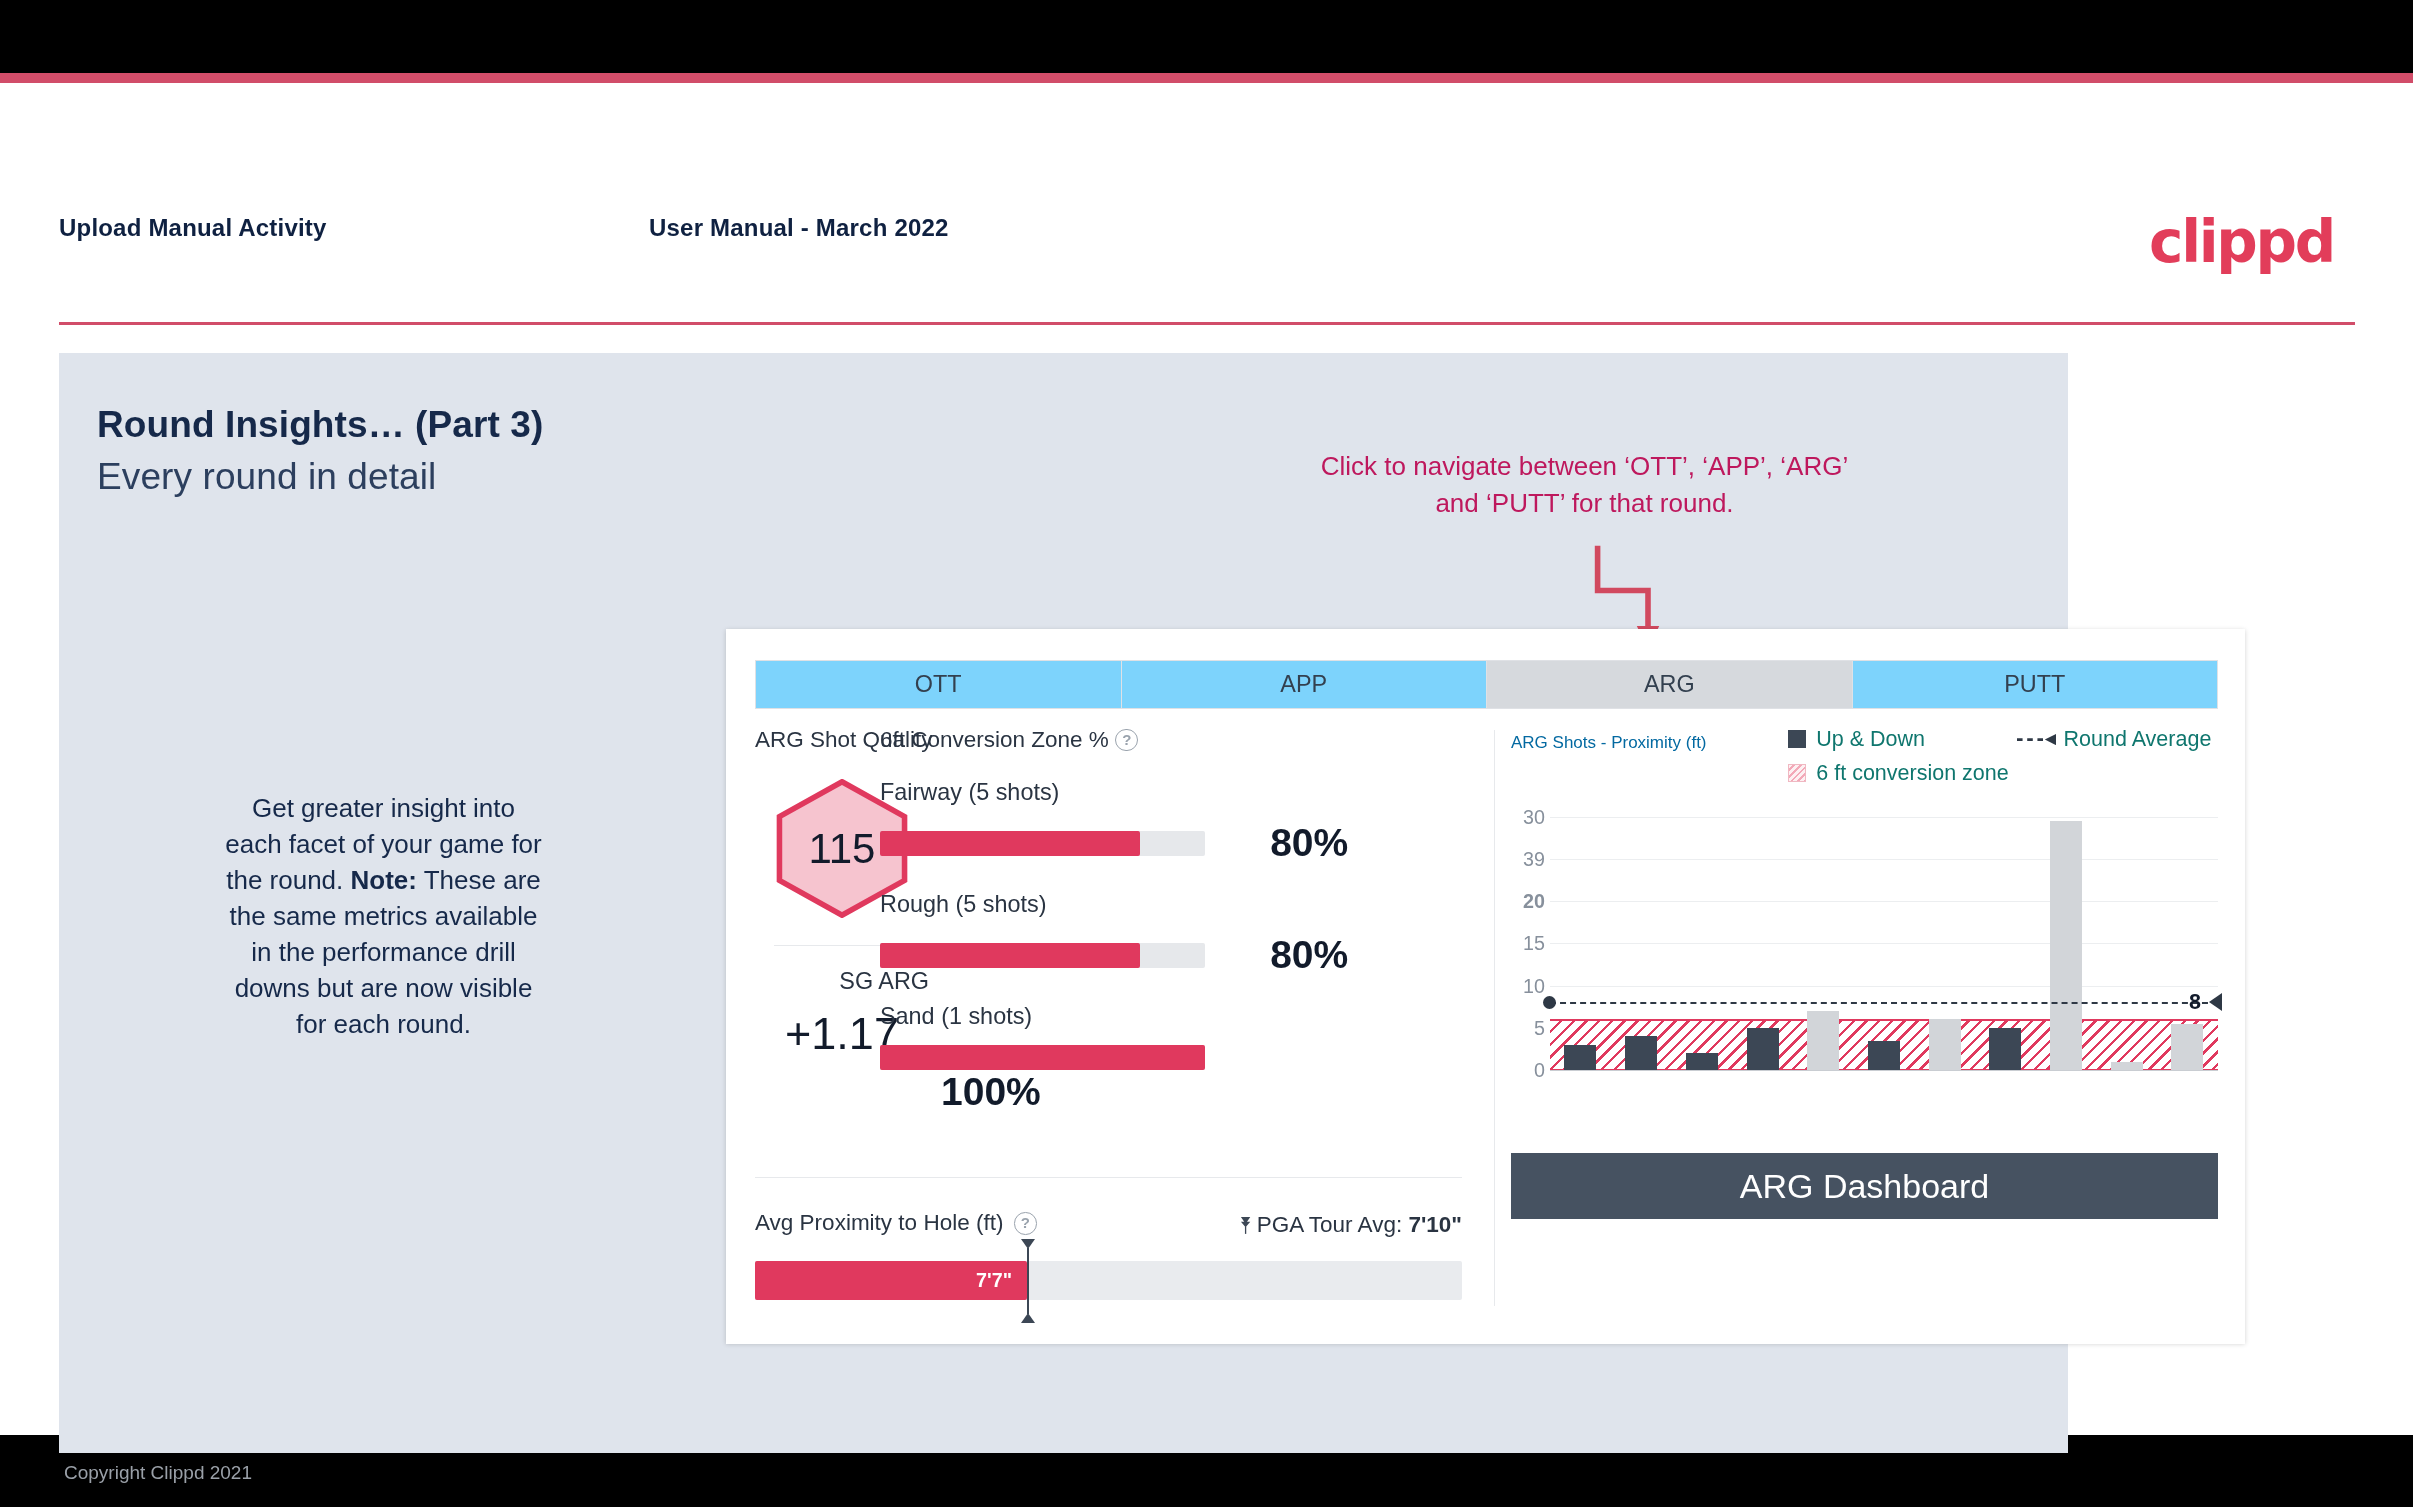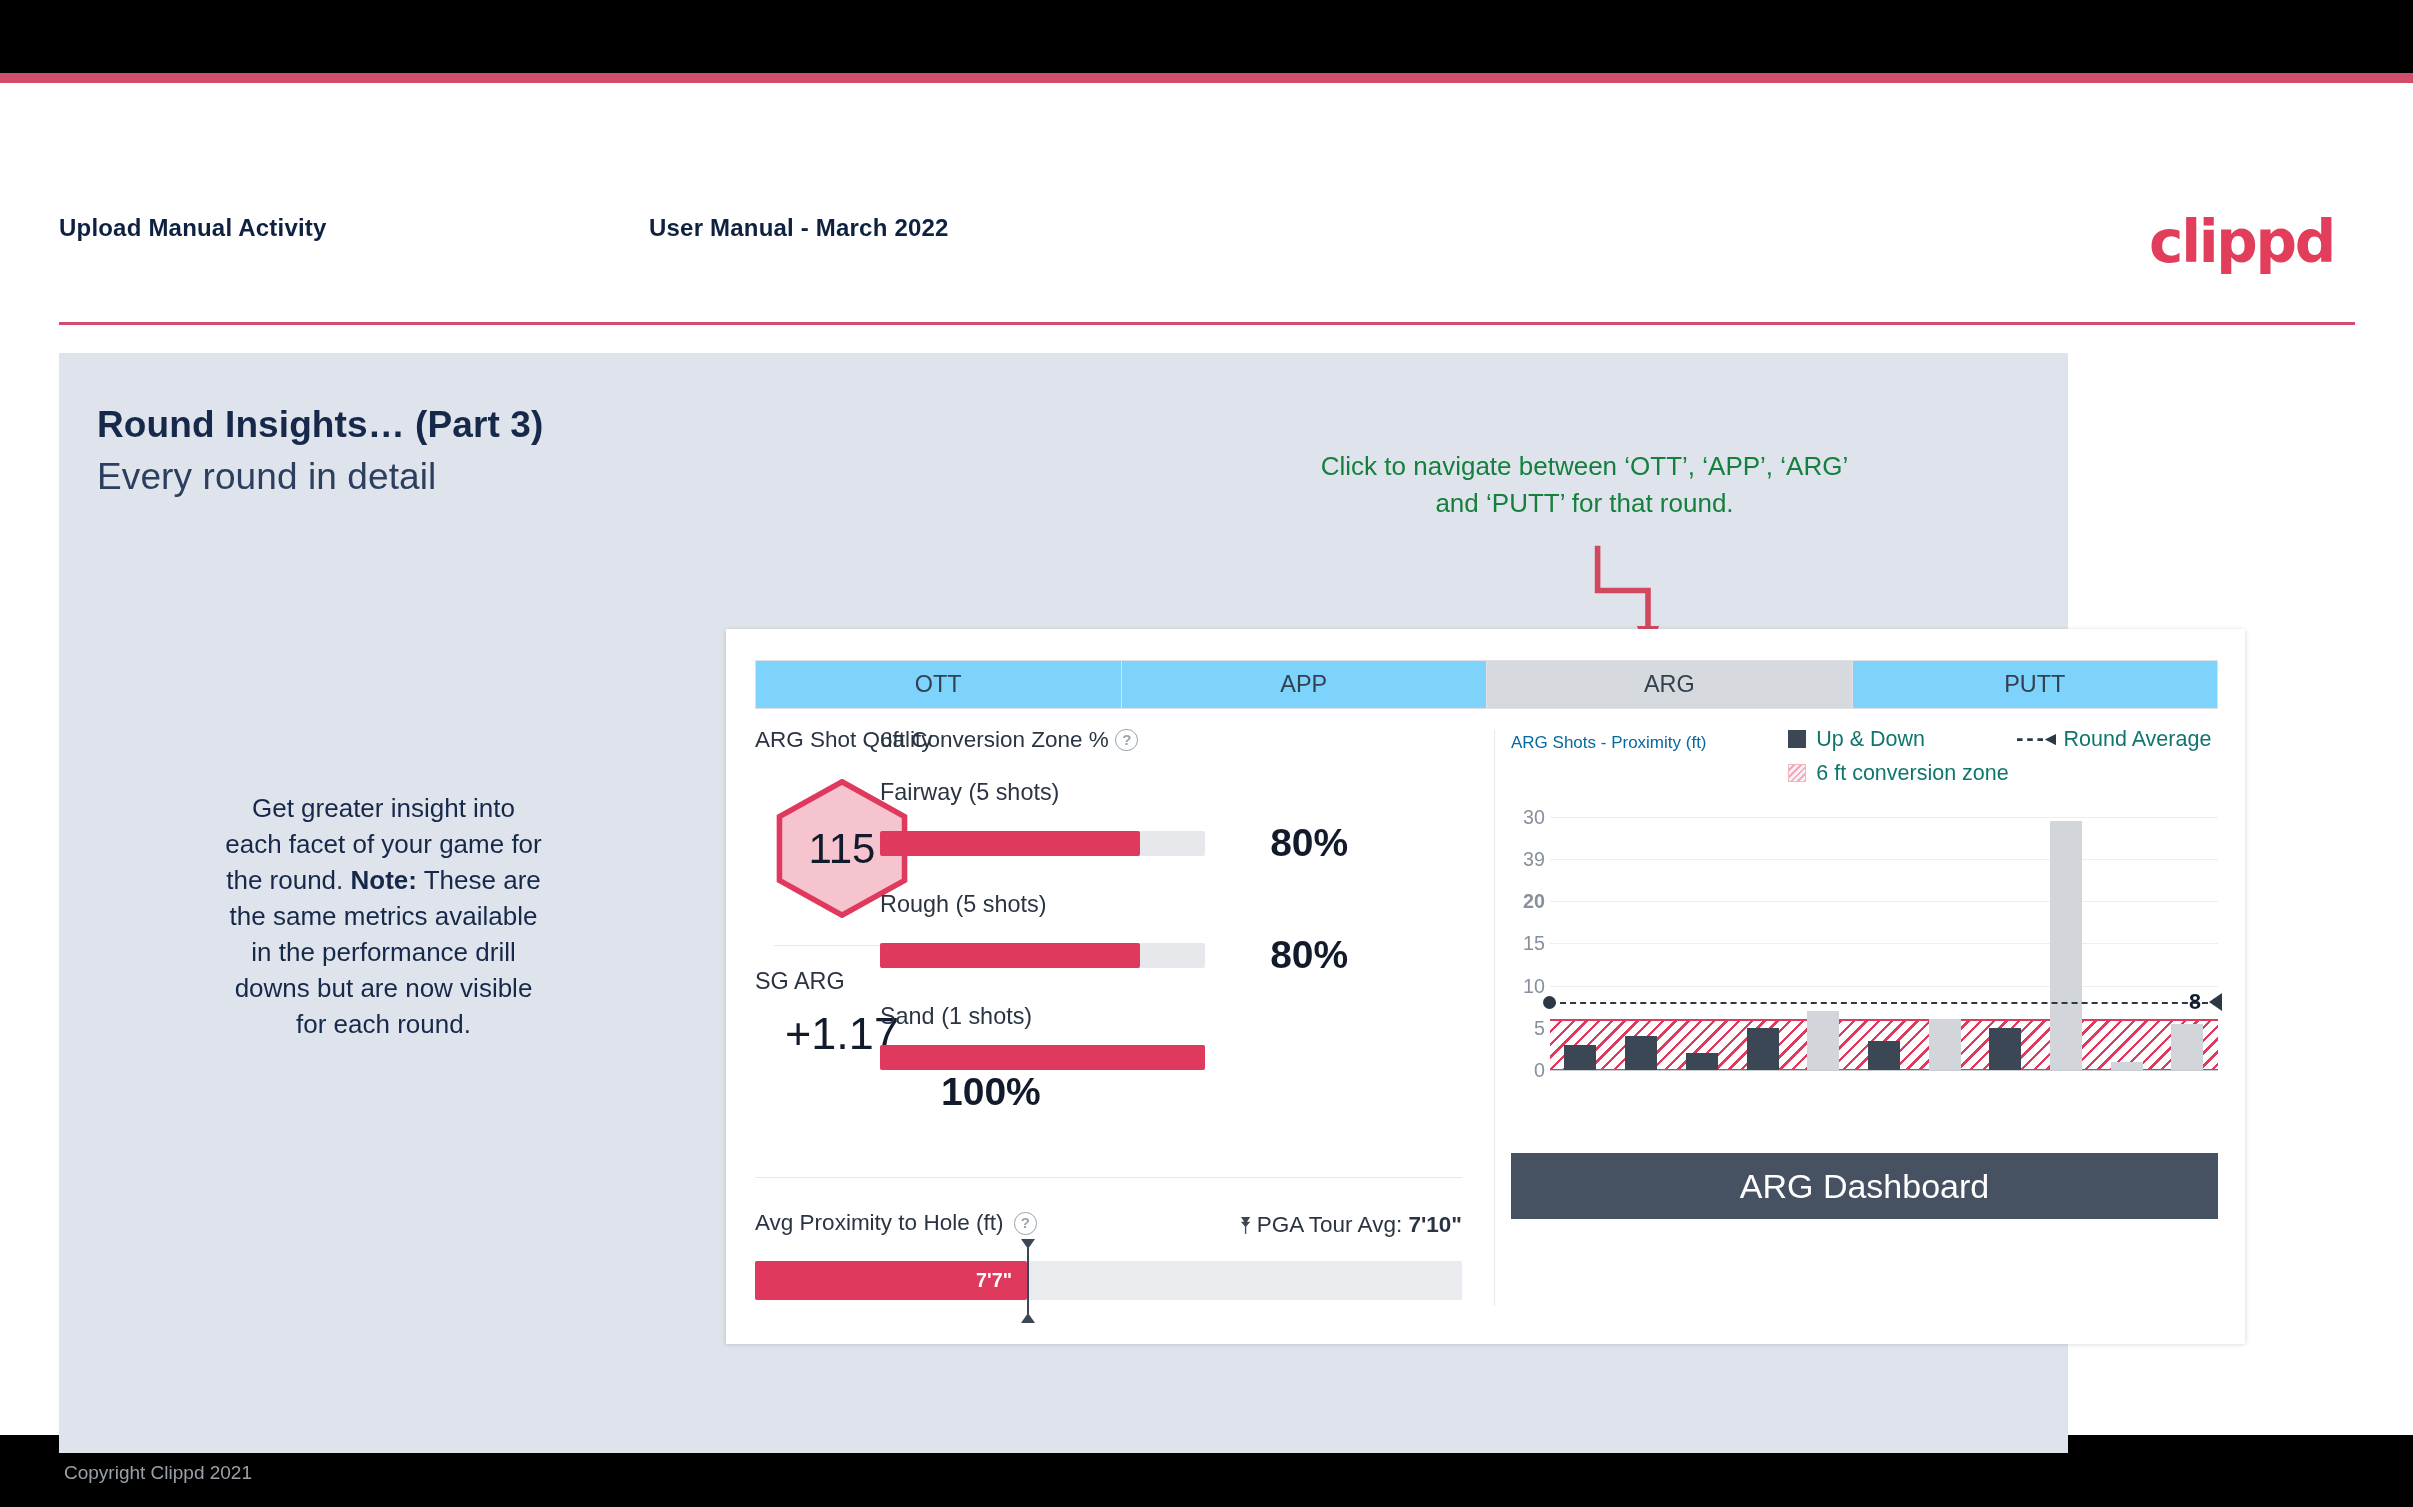--- a/index.html
+++ b/index.html
@@ -32,21 +32,21 @@
   .title-sub  { position:absolute; left:97px; top:373px; font-size:37px; font-weight:400; color:#2c3f5e; letter-spacing:0.1px;}
 
   .left-copy {
     position:absolute; left:222px; top:707px; width:323px;
     text-align:center; font-size:26px; line-height:36px; color:#16294a;
   }
   .left-copy b { font-weight:700; }
 
   .callout {
     position:absolute; left:1300px; top:365px; width:569px; text-align:center;
-    font-size:26px; line-height:37px; color:#15803d;
+    font-size:26px; line-height:37px; color:#be185d;
   }
 
   .arrow-svg { position:absolute; left:1592px; top:459px; }
 
   .copyright { position:absolute; left:64px; top:1379px; font-size:19px; color:#9aa0a8; }
 
   
   .card {
     position:absolute; left:726px; top:546px; width:1519px; height:715px;
     background:#ffffff; box-shadow:0 0.9px 4.7px rgba(0,0,0,.18);
@@ -74,21 +74,21 @@
   #argShotQualityLbl { left:0; }
   #convZoneLbl { left:125px; }
 
   
   .hexwrap { position:absolute; left:17px; top:52px; width:140px; height:139px; }
   .hex { width:140px; height:139px; }
   .hexnum { position:absolute; left:0; top:0; width:140px; height:139px;
             display:flex; align-items:center; justify-content:center;
             font-size:42px; font-weight:500; color:#121b2b; }
   .hexdiv { position:absolute; left:19px; top:218px; width:136px; height:0.9px; background:#e7e9ec; }
-  .sgarg-lbl { position:absolute; left:0; top:241px; width:174px; text-align:left; font-size:23.4px; color:#2a3442;}
+  .sgarg-lbl { position:absolute; left:0; top:241px; width:174px; text-align:right; font-size:23.4px; color:#2a3442;}
   .sgarg-val { position:absolute; left:0; top:281px; width:174px; text-align:center; font-size:45px; font-weight:500; color:#121b2b;}
 
   
   .cz { position:absolute; left:125px; width:487px; }
   .cz-name { font-size:23.4px; color:#2a3442; margin-bottom:15px; }
   .cz-track { position:relative; height:25px; width:325px; background:#e6e8eb; border-radius:1.9px; display:inline-block; vertical-align:middle;}
   .cz-fill { position:absolute; left:0; top:0; height:25px; background:#e0395e; border-radius:1.9px; }
   .cz-pct { display:inline-block; vertical-align:middle; margin-left:61px; font-size:39px; font-weight:700; color:#121b2b; }
 
   .hdiv { position:absolute; left:0; top:450px; width:707px; height:0.9px; background:#e7e9ec; }

